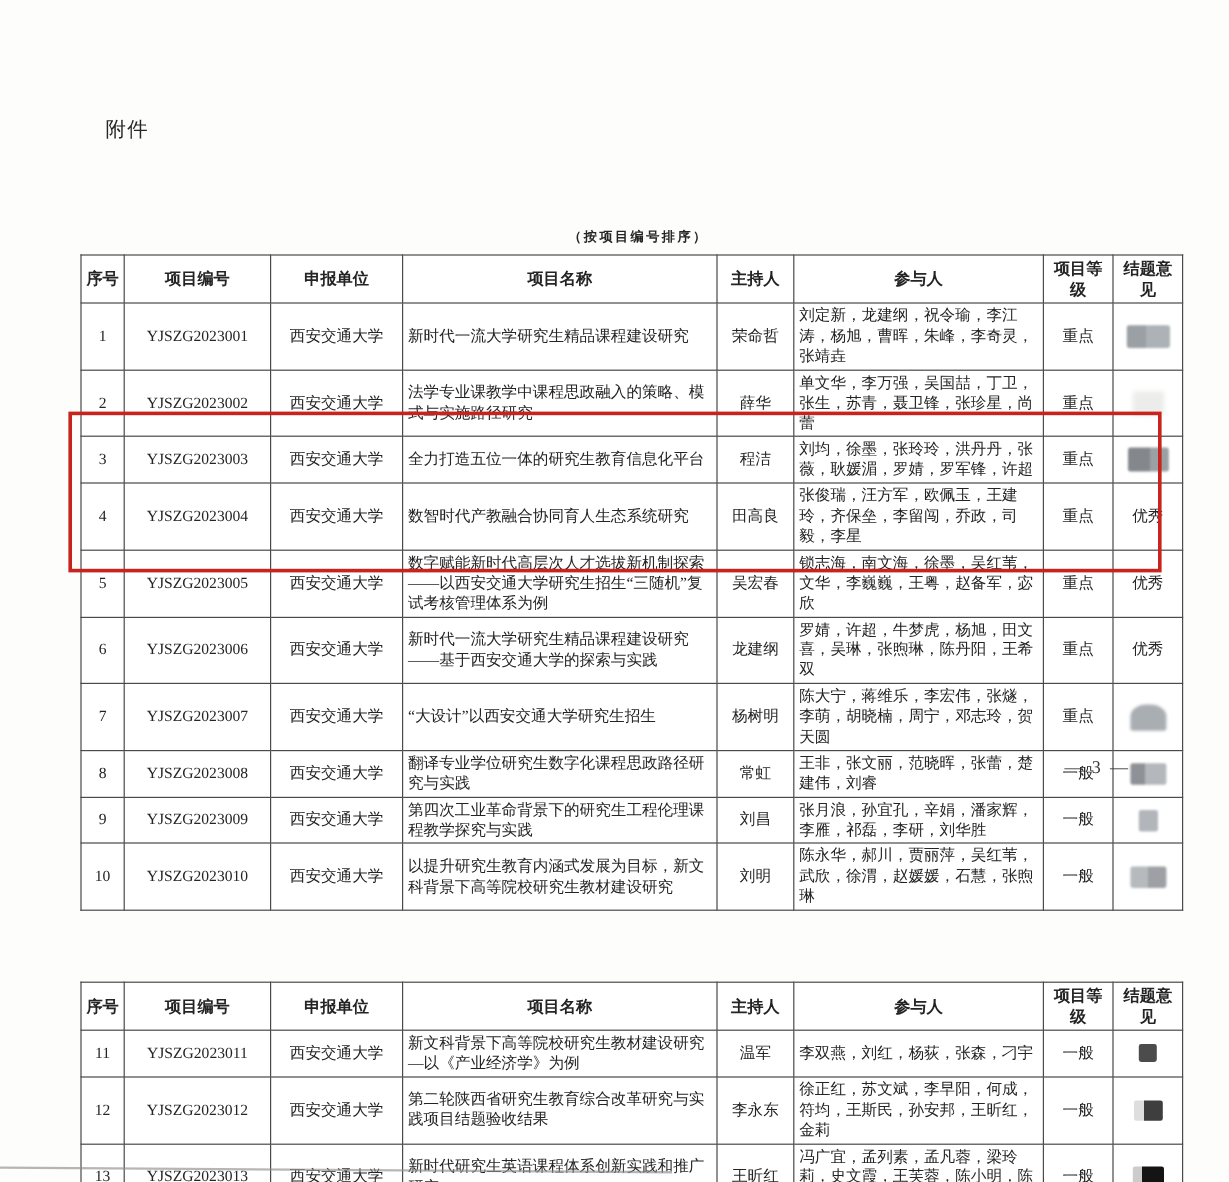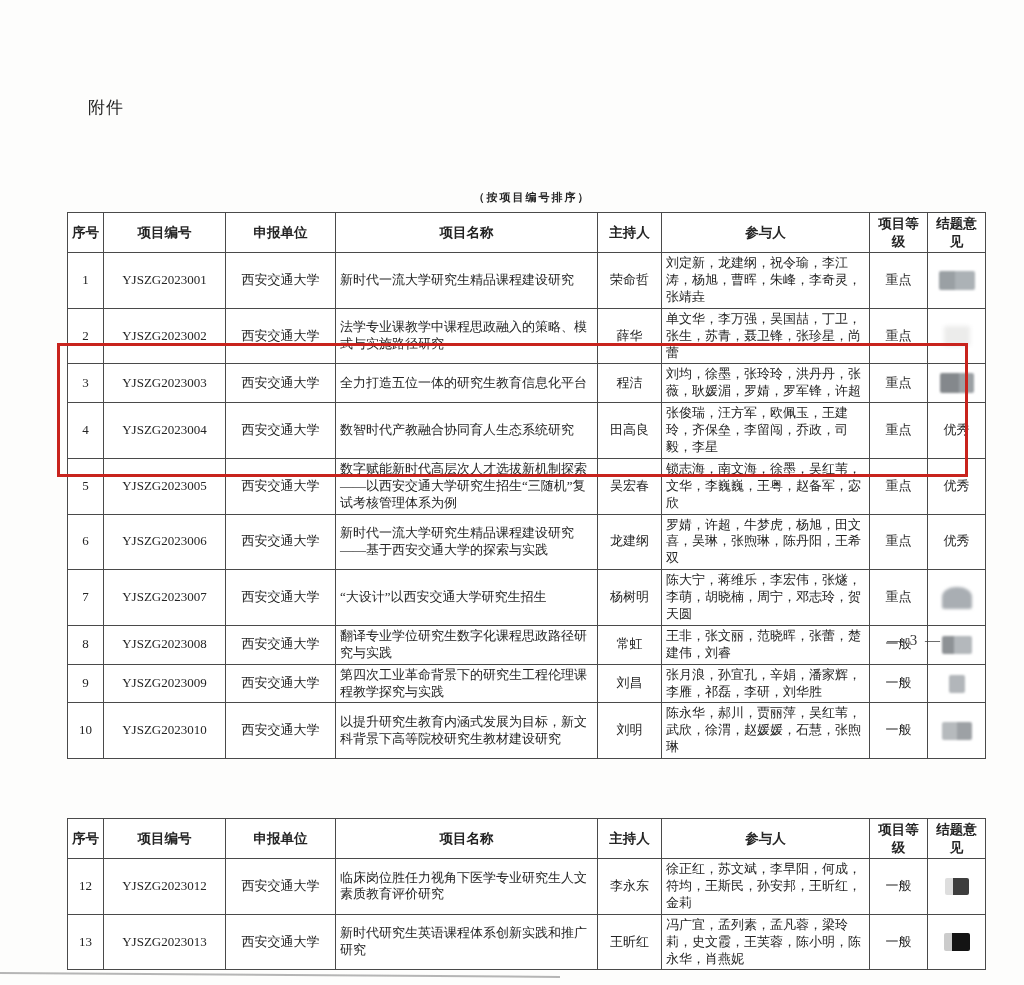--- a/index.html
+++ b/index.html
@@ -218,25 +218,37 @@
         <tr class="hh">
       <th>序号</th>
       <th>项目编号</th>
       <th>申报单位</th>
       <th>项目名称</th>
       <th>主持人</th>
       <th>参与人</th>
       <th>项目等级</th>
       <th>结题意见</th>
     </tr>
+    <tr class="h38">
+      <td class="ac">11</td>
+      <td class="ac">YJSZG2023011</td>
+      <td class="ac">西安交通大学</td>
+      <td class="al">新文科背景下高等院校研究生教材建设研究—以《产业经济学》为例</td>
+      <td class="ac">温军</td>
+      <td class="al">李双燕，刘红，杨荻，张森，刁宇</td>
+      <td class="ac">一般</td>
+      <td class="ac">
+            <div class="blob b11"></div>
+          </td>
+    </tr>
     <tr class="h40">
       <td class="ac">12</td>
       <td class="ac">YJSZG2023012</td>
       <td class="ac">西安交通大学</td>
-      <td class="al">临床岗位胜任力视角下医学专业研究生人文素质教育评价研究</td>
+      <td class="al">第二轮陕西省研究生教育综合改革研究与实践项目结题验收结果</td>
       <td class="ac">李永东</td>
       <td class="al">徐正红，苏文斌，李早阳，何成，符均，王斯民，孙安邦，王昕红，金莉</td>
       <td class="ac">一般</td>
       <td class="ac">
             <div class="blob b12"></div>
           </td>
     </tr>
     <tr class="h50">
       <td class="ac">13</td>
       <td class="ac">YJSZG2023013</td>

